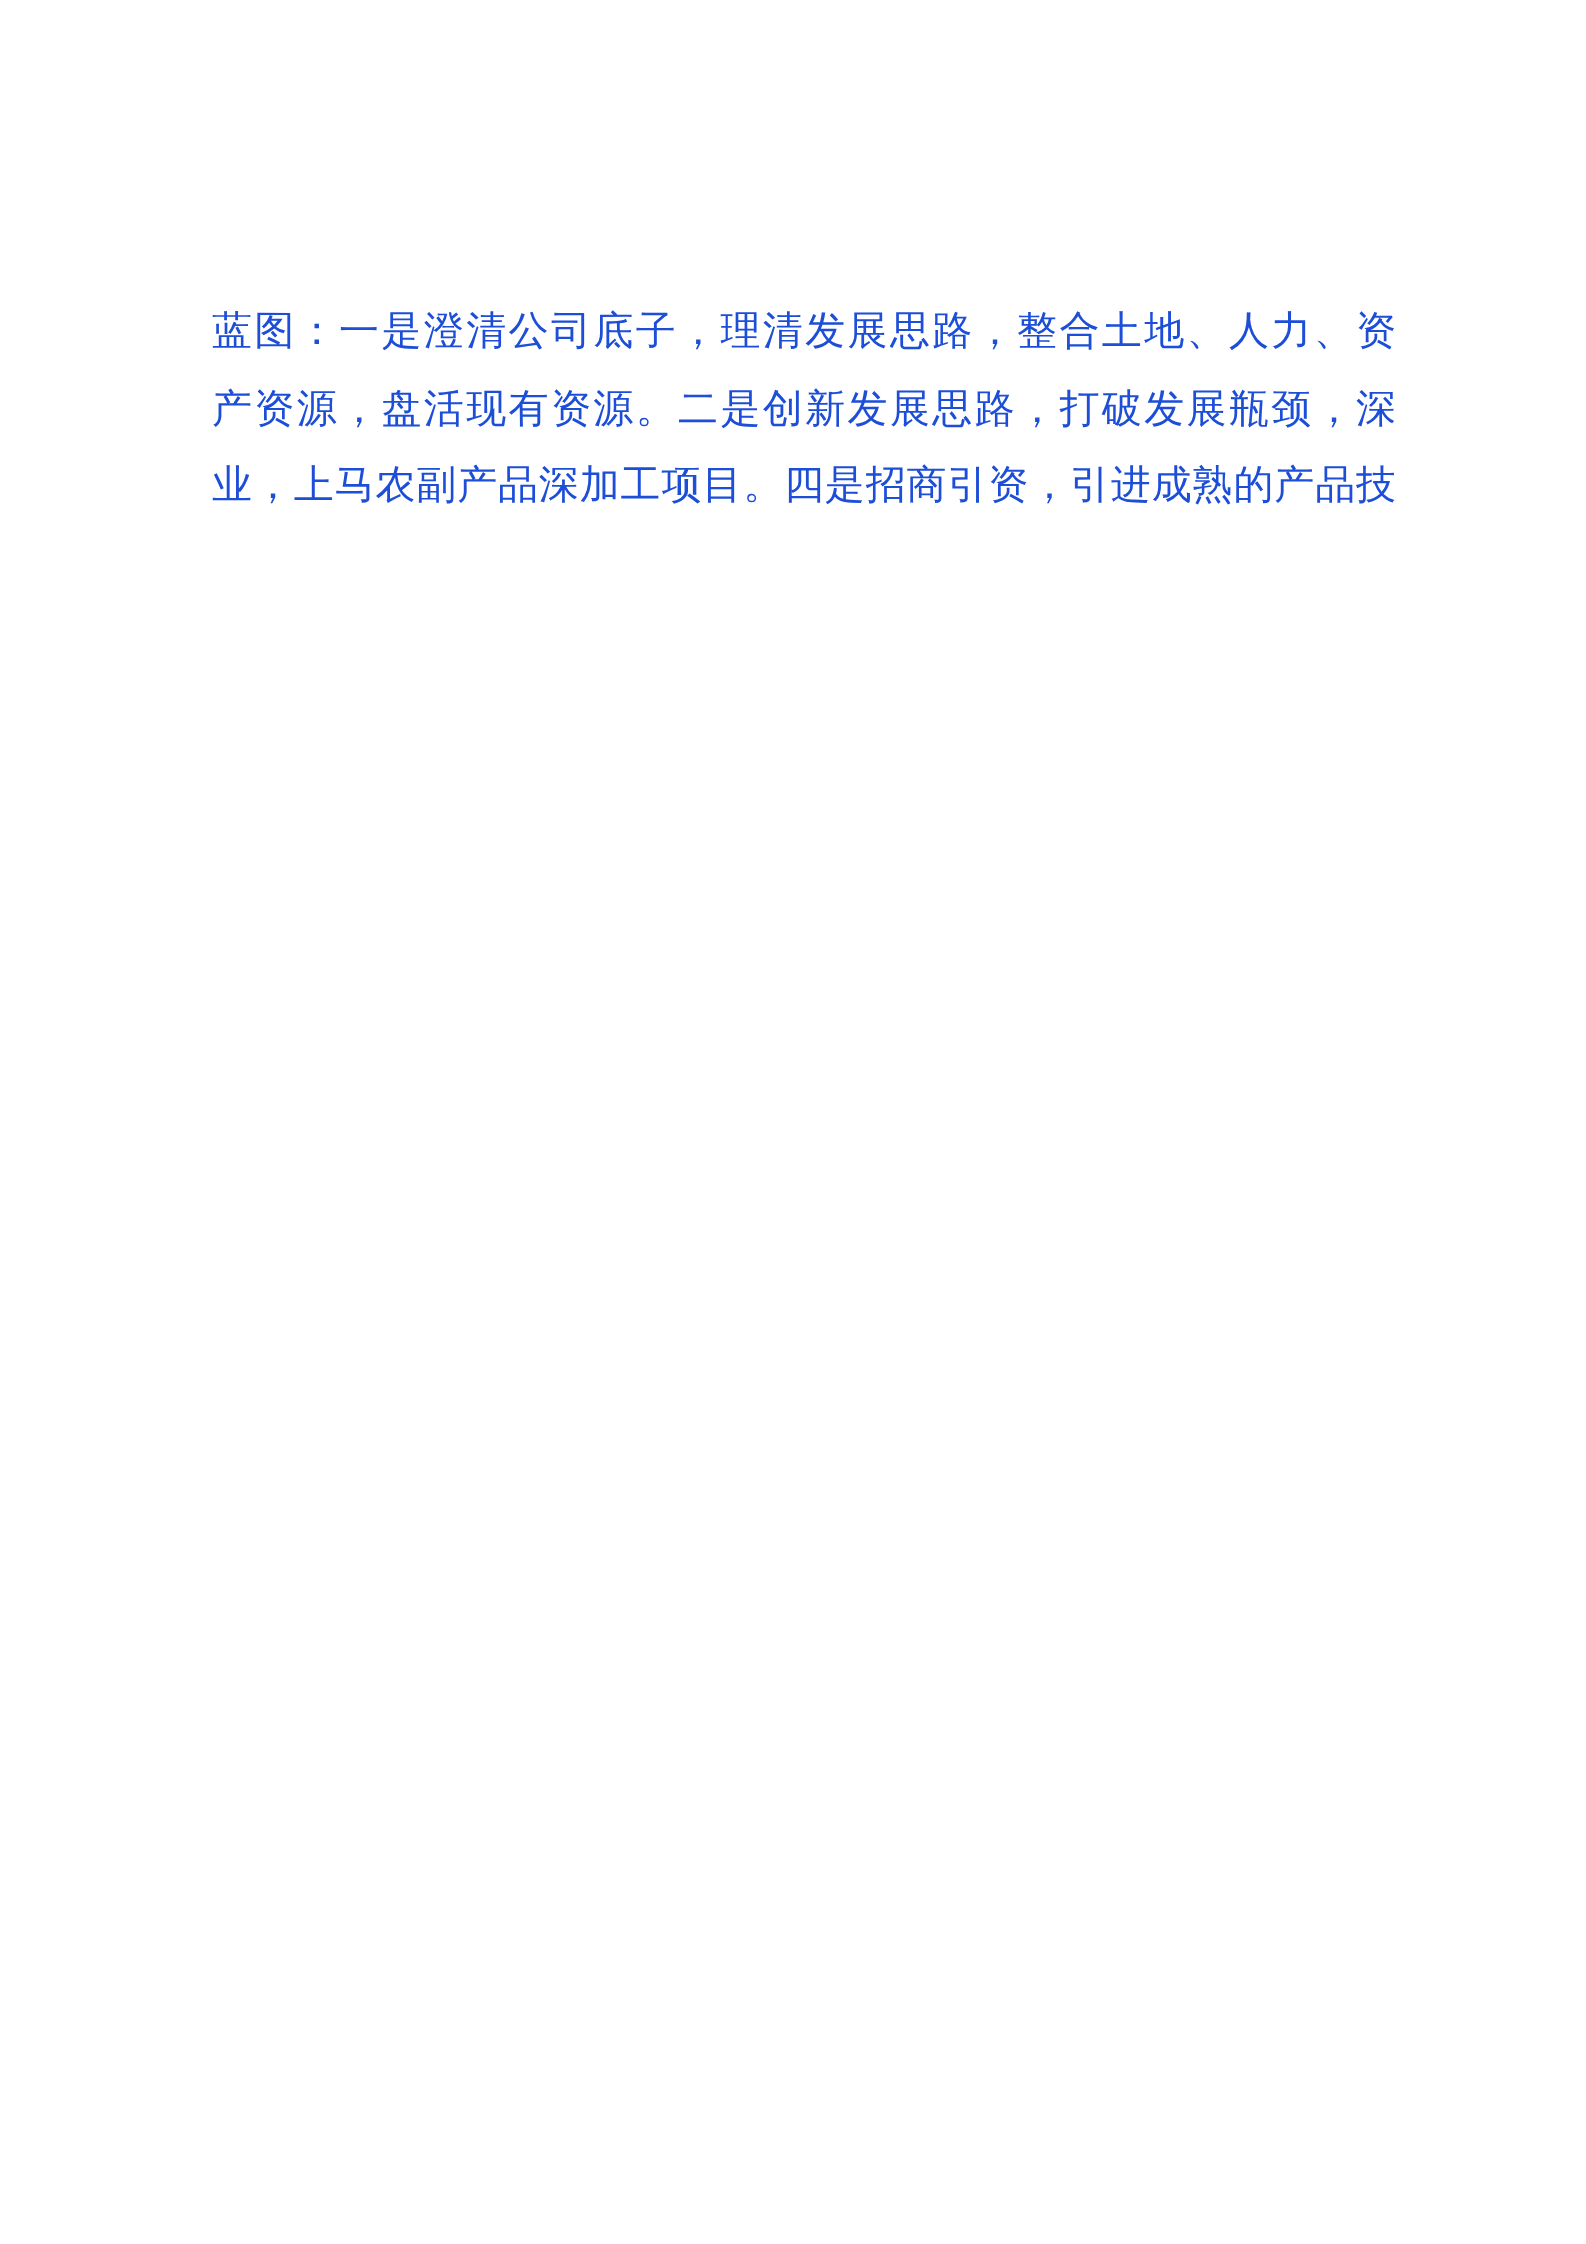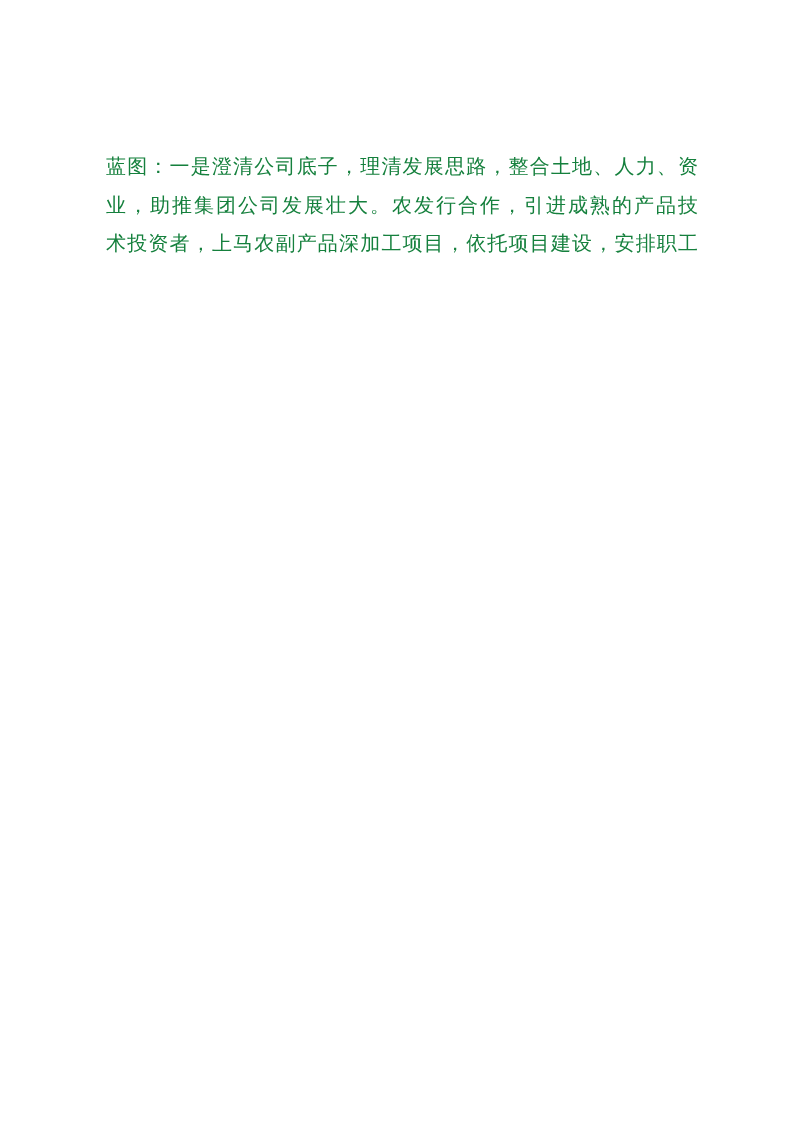--- a/index.html
+++ b/index.html
@@ -15,33 +15,33 @@
     overflow: hidden;
     font-family: "Liberation Serif", "DejaVu Serif", serif;
   }
   .paragraph {
     position: absolute;
     left: 106px;
     top: 147px;
     width: 592px;
     font-size: 20px;
     line-height: 38.7px;
-    color: #15803d;
+    color: #1d4ed8;
     font-weight: 400;
   }
   .text-line {
     height: 38.7px;
     overflow: hidden;
     text-align: justify;
     text-align-last: justify;
     -moz-text-align-last: justify;
   }
 </style>
 </head>
 <body>
 
 <div class="page">
   <div class="paragraph">
       <div class="text-line">蓝图：一是澄清公司底子，理清发展思路，整合土地、人力、资</div>
-      <div class="text-line">业，助推集团公司发展壮大。农发行合作，引进成熟的产品技</div>
-      <div class="text-line">术投资者，上马农副产品深加工项目，依托项目建设，安排职工</div>
+      <div class="text-line">产资源，盘活现有资源。二是创新发展思路，打破发展瓶颈，深</div>
+      <div class="text-line">业，上马农副产品深加工项目。四是招商引资，引进成熟的产品技</div>
     </div>
 </div>
 
 </body></html>

